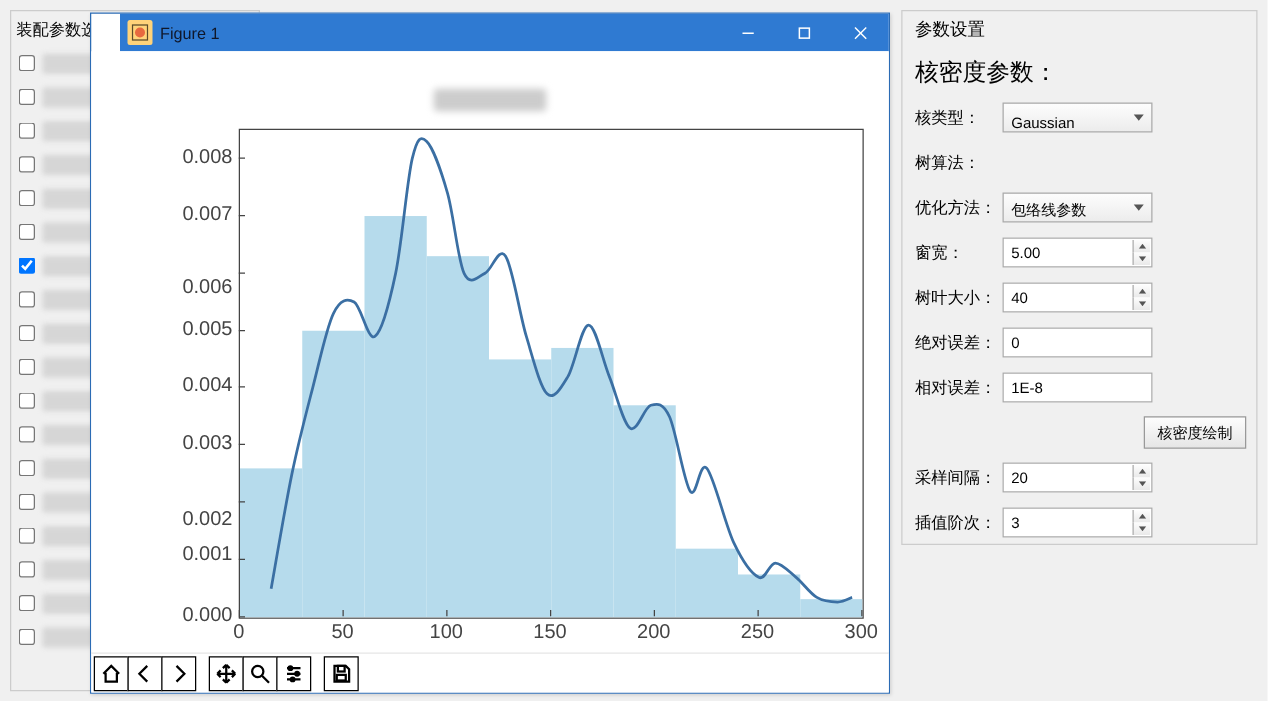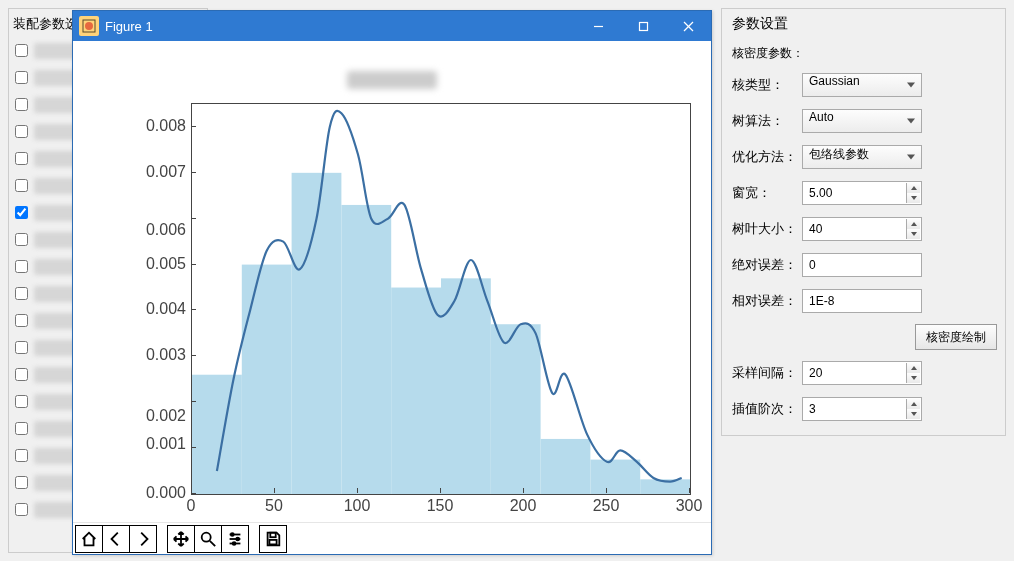--- a/index.html
+++ b/index.html
@@ -55,40 +55,40 @@
     height: 428px;
     border: 1px solid #ccc;
     background: #f0f0f0;
     padding: 6px 8px 6px 10px;
   }
   .section-title {
     font-size: 14px;
     margin-bottom: 10px;
   }
   .subsection {
-    font-size: 12px;
+    font-size: 19px;
     margin: 12px 0 4px;
   }
   .field-row {
     display: flex;
     align-items: center;
     margin: 10px 0;
     height: 26px;
   }
   .field-row label {
     width: 70px;
     flex: 0 0 70px;
   }
   .dropdown {
     width: 120px;
     height: 24px;
     border: 1px solid #aaa;
     background: linear-gradient(#fdfdfd, #ececec);
     display: flex;
-    align-items: flex-start;
+    align-items: flex-end;
     padding: 0 18px 0 6px;
     position: relative;
     font-size: 12px;
   }
   .dropdown::after {
     content: "";
     position: absolute;
     right: 6px; top: 50%;
     transform: translateY(-50%);
     border-left: 4px solid transparent;
@@ -149,24 +149,25 @@
     top: 10px;
     width: 640px;
     height: 545px;
     border: 1px solid #2b6bb4;
     background: #fff;
     box-shadow: 1px 1px 3px rgba(0,0,0,0.15);
   }
   .titlebar {
     height: 30px;
     background: #2f7ad2;
-    color: #ffffff;
+    color: #0f172a;
     display: flex;
     align-items: center;
     font-size: 13px;
+    margin-left: 23px;
   }
   .titlebar .icon {
     width: 20px; height: 20px;
     margin: 0 6px;
     background: #ffd37a;
     display: inline-flex; align-items:center; justify-content:center;
     border-radius: 2px;
   }
   .titlebar .title { flex: 1; }
   .winbtn {
@@ -320,23 +321,20 @@
   <div class="subsection">核密度参数：</div>
 
   <div class="field-row">
     <label>核类型：</label>
     <div class="dropdown">
         <span>Gaussian</span>
       </div>
   </div>
   <div class="field-row">
     <label>树算法：</label>
-    <div class="dropdown">
-        <span>Auto</span>
-      </div>
   </div>
   <div class="field-row">
     <label>优化方法：</label>
     <div class="dropdown">
         <span>包络线参数</span>
       </div>
   </div>
   <div class="field-row">
     <label>窗宽：</label>
     <div class="spinbox">

